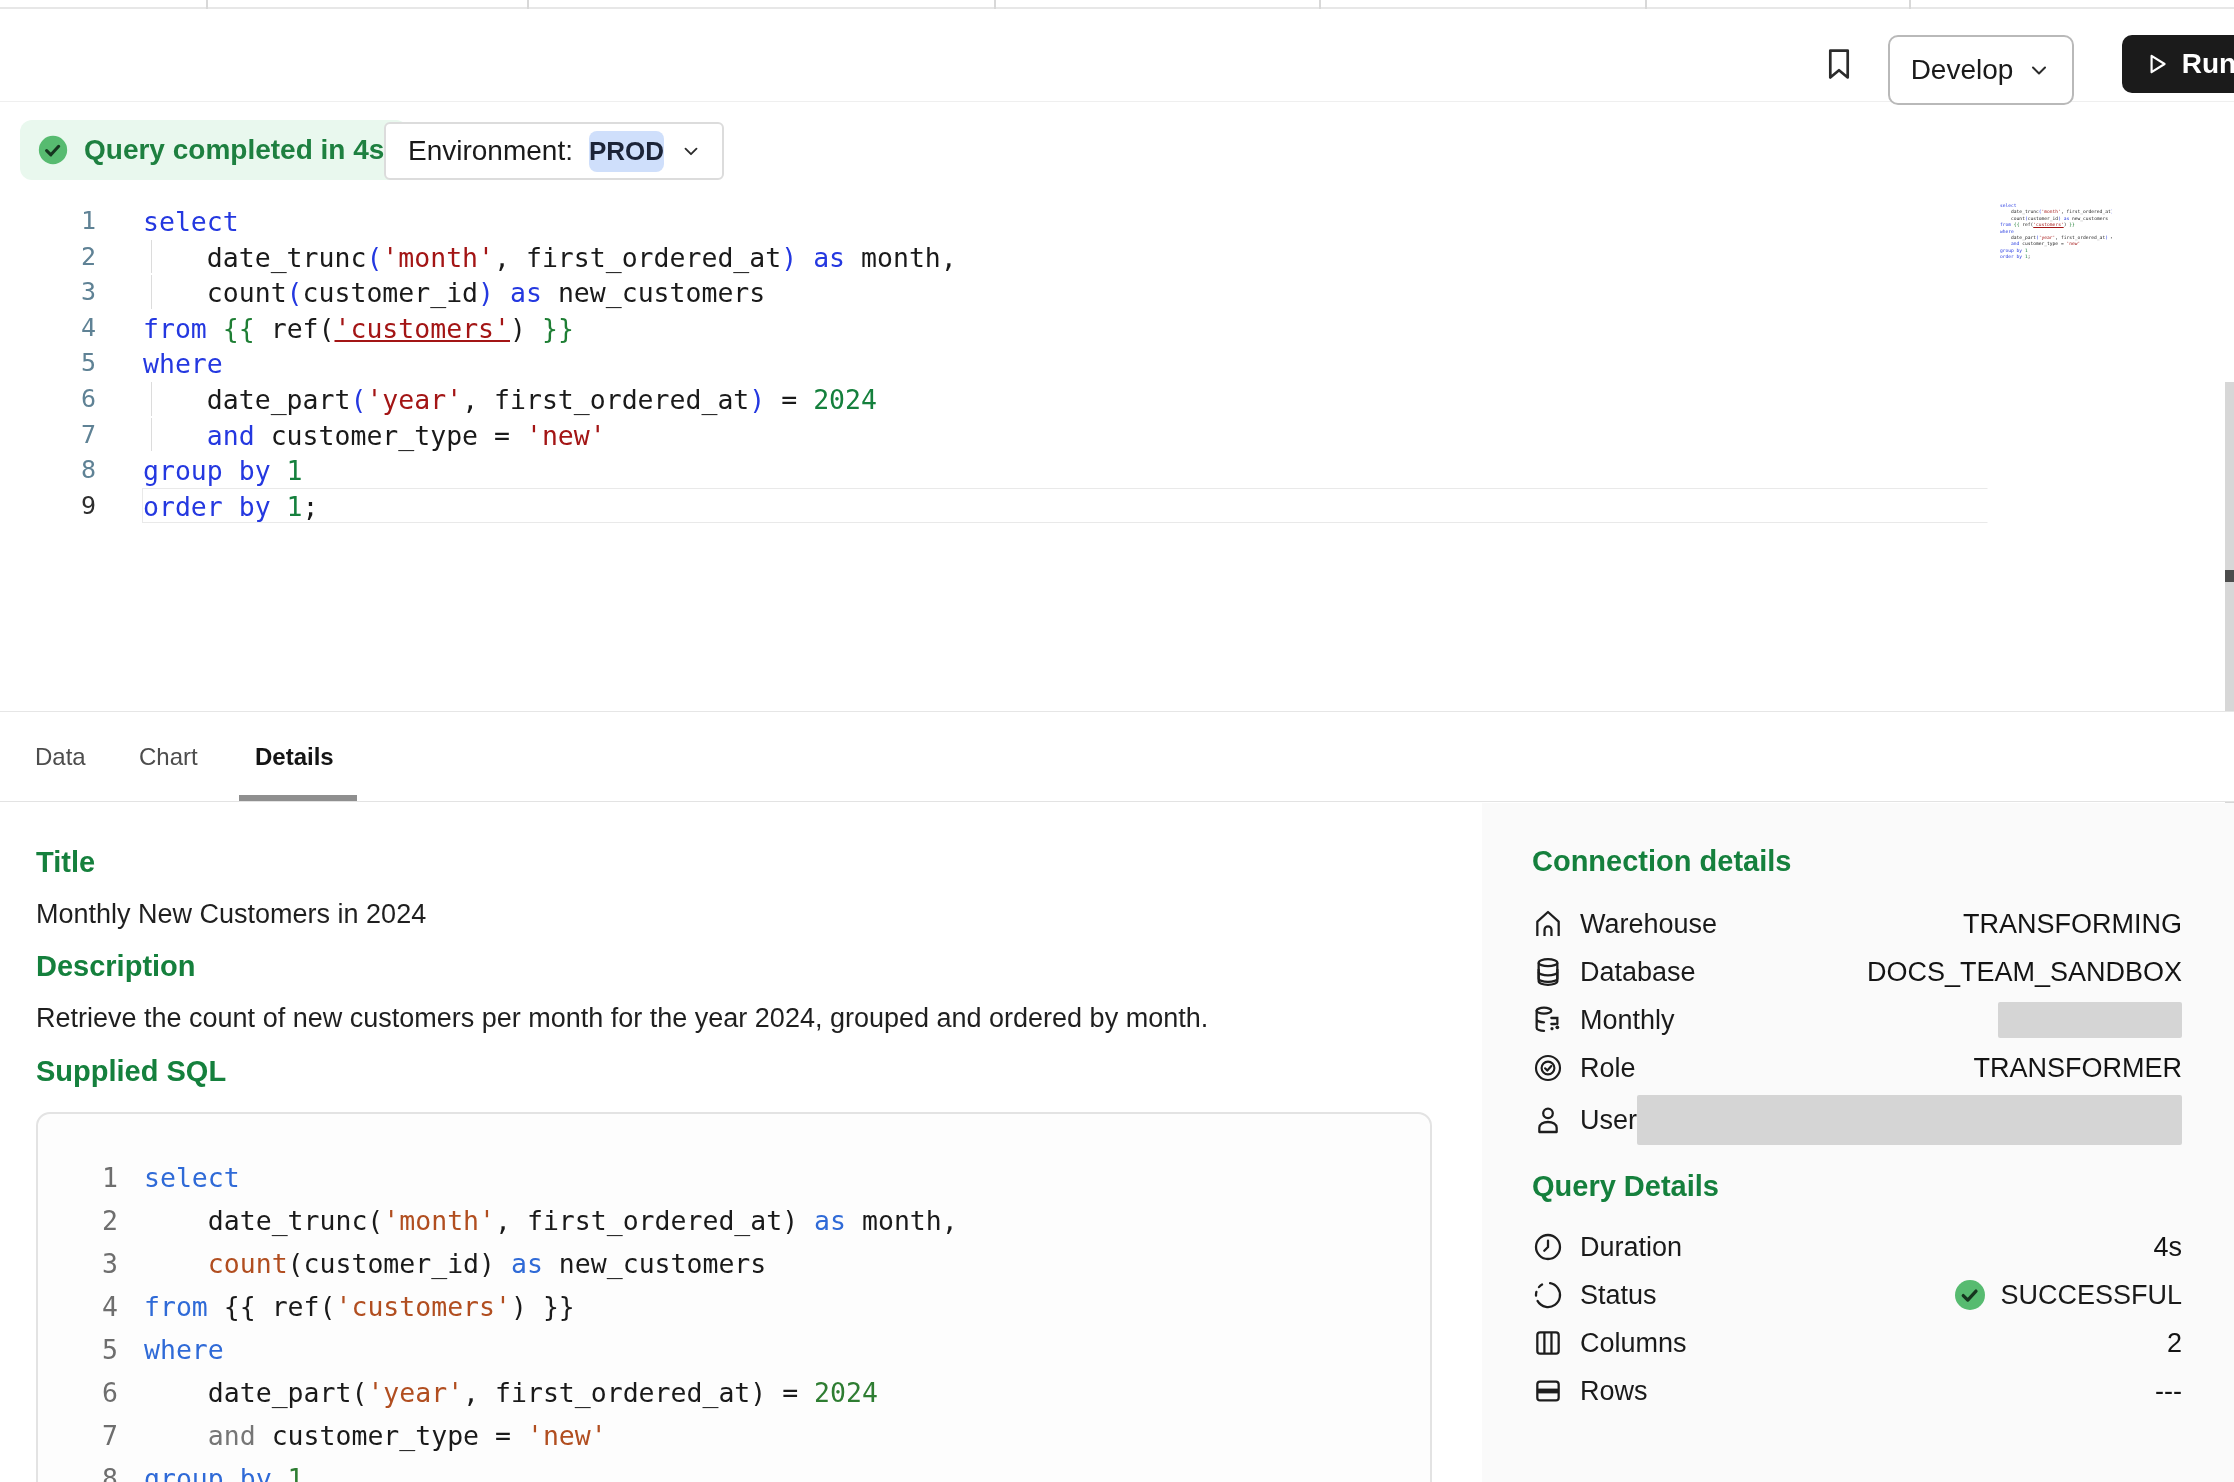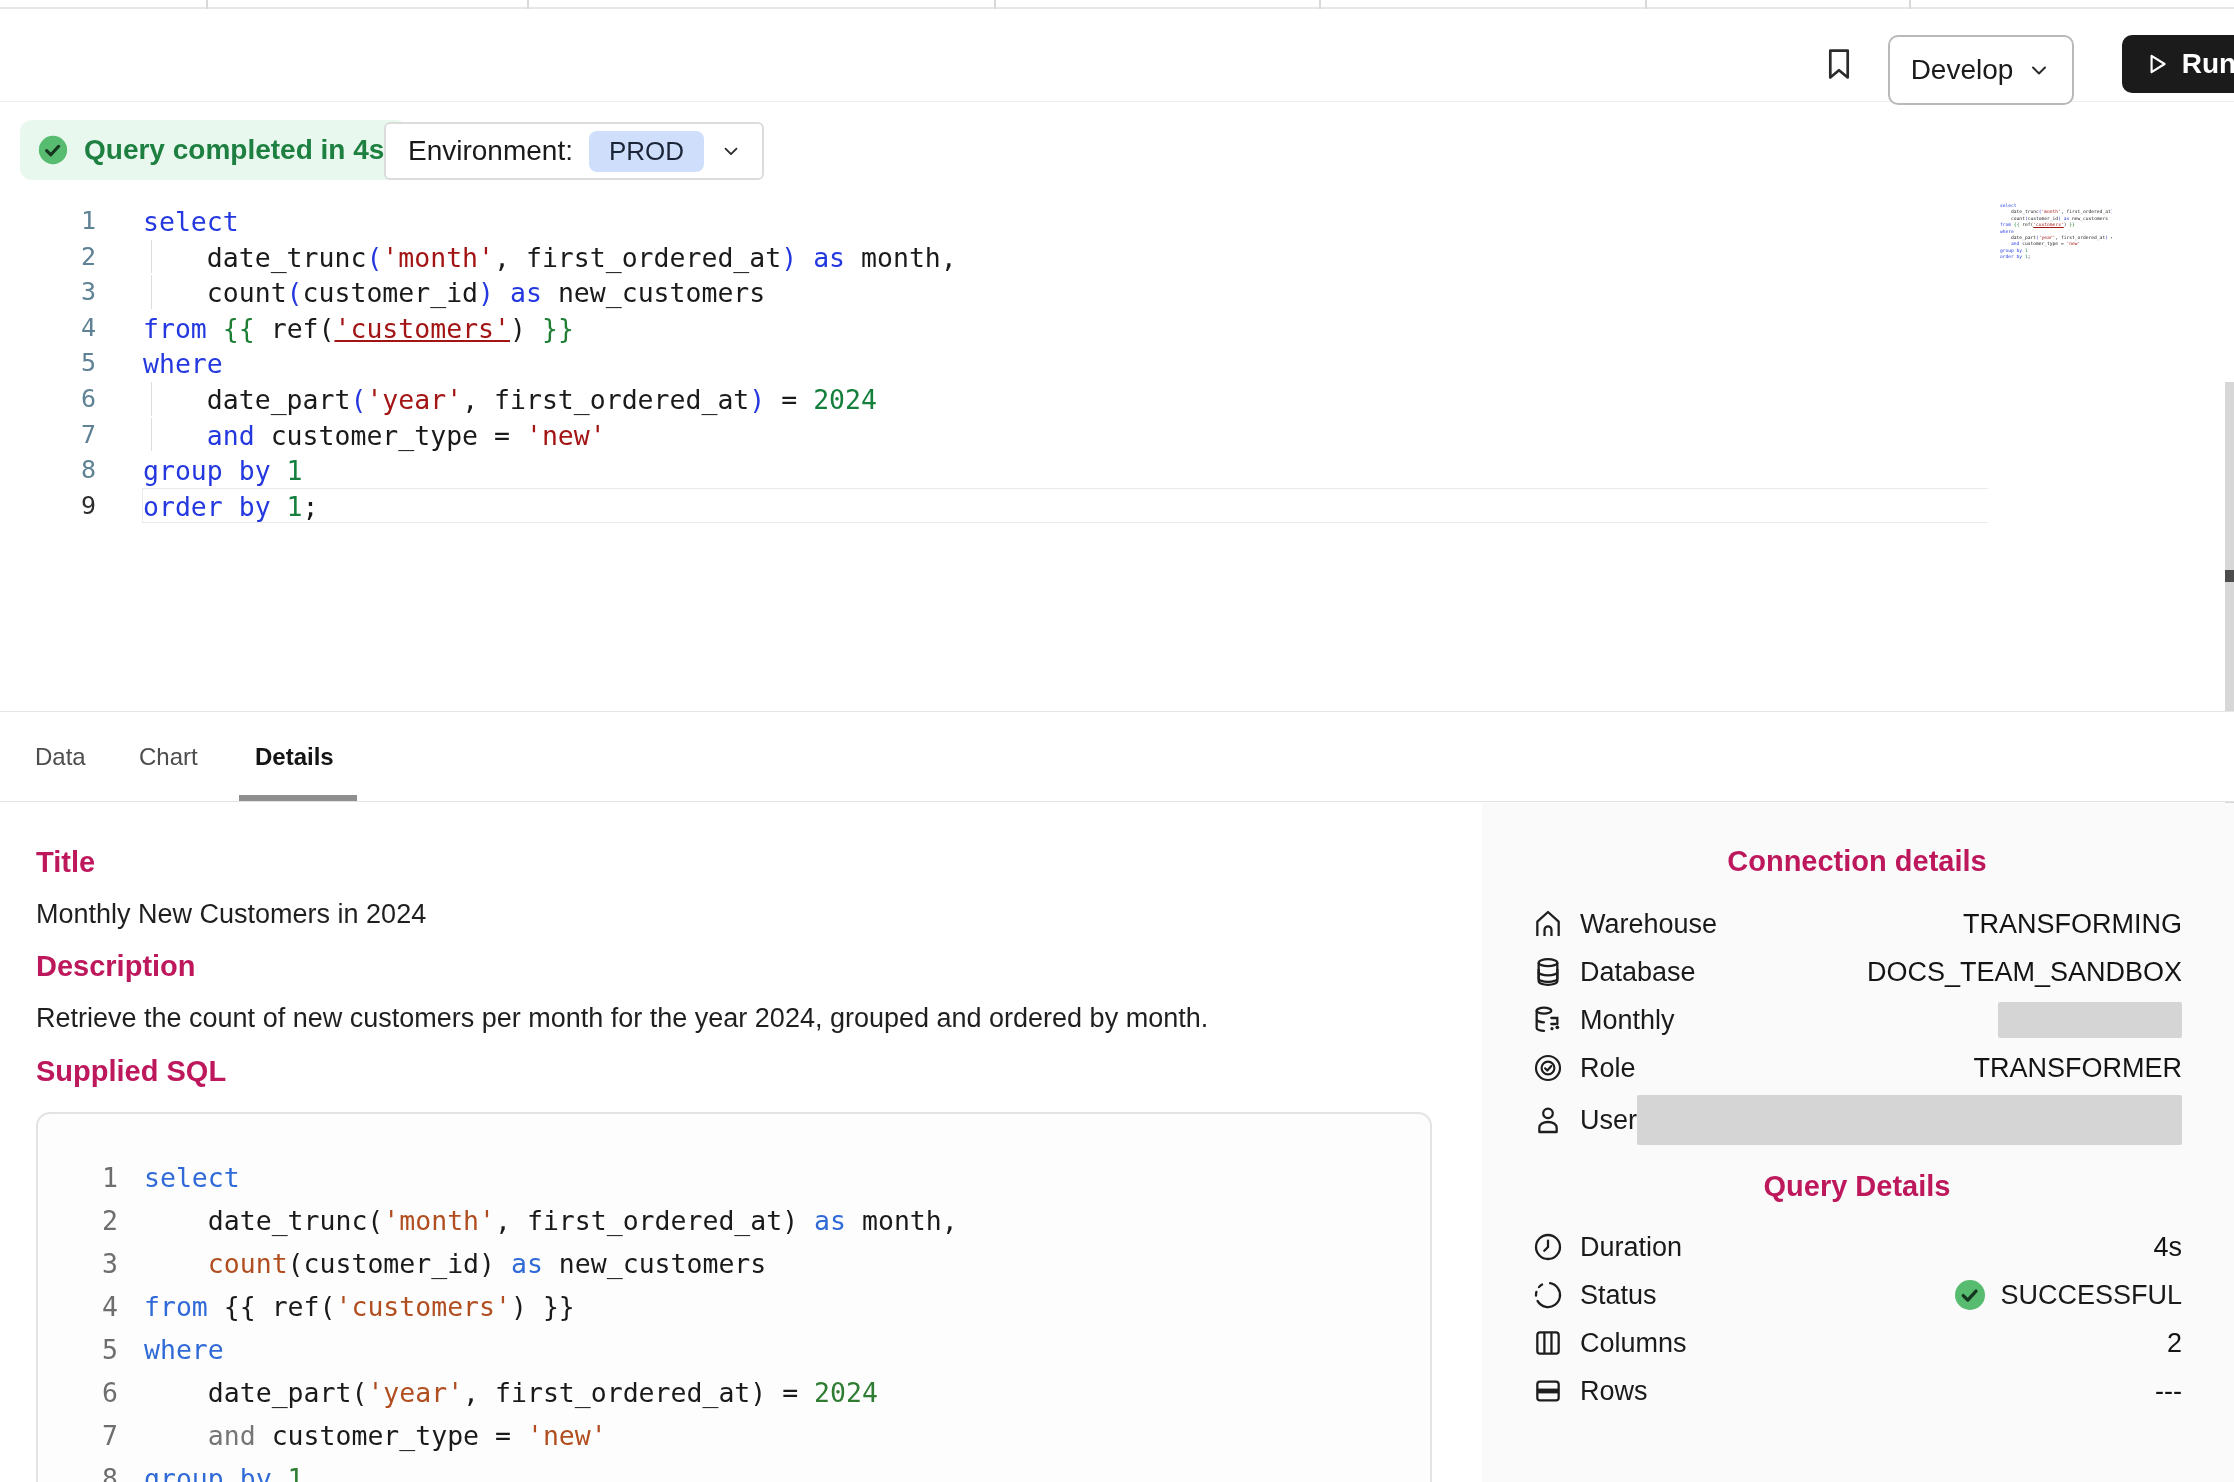--- a/index.html
+++ b/index.html
@@ -21,22 +21,22 @@
   #run-btn { left:2086px; top:24px; width:136px; height:58px; background:var(--run_button_bg); border-radius:10px;
     color:#fff; display:flex; align-items:center; justify-content:center; gap:12px;
     font-size:28px; font-weight:700; cursor:pointer;margin-left:36px; }
 
   
   #status-pill { left:20px; top:120px; height:60px; background:var(--success_bg); border-radius:12px;
     display:inline-flex; align-items:center; gap:14px; padding:0 24px 0 16px;
     color:var(--success_text); font-size:28px; font-weight:600; }
   #env-select { left:384px; top:122px; height:58px; border:2px solid #dcdcdc; border-radius:6px; background:#fff;
     display:inline-flex; align-items:center; gap:16px; padding:0 20px 0 22px; font-size:28px; cursor:pointer; }
-  .prod-chip { background:var(--prod_chip_bg); color:#1c2438; border-radius:8px; padding:5px 20px;
-    font-size:26px; font-weight:400; }
+  .prod-chip { background:var(--prod_chip_bg); color:#1c2438; border-radius:8px; padding:5px 0;
+    font-size:26px; font-weight:700; }
 
   
   .k { color:var(--keyword_blue); }
   .p { color:var(--keyword_blue); }
   .s,.su { color:var(--string_red); }
   .su { text-decoration:underline; }
   .n { color:var(--number_green); }
   .b { color:var(--brace_green); }
   .d { color:#1a1a1a; }
   .f { color:var(--sql2_string); }
@@ -65,21 +65,21 @@
   #scrollbar { right:0; top:192px; width:9px; height:444px; background:#d7d7d7; cursor:pointer; }
   #scroll-thumb { position:absolute; left:0; top:188px; width:9px; height:12px; background:#4c4c4c; }
 
   
   #tabbar { left:0; top:711px; width:2234px; height:91px; border-top:1px solid #e6e6e6; border-bottom:1px solid #e3e3e3; background:#fff; }
   .tab { position:absolute; top:0; height:90px; display:flex; align-items:center; font-size:24px; color:#4d4d4d; cursor:pointer; }
   .tab.active { color:#141414; font-weight:700; }
   #tab-underline { position:absolute; left:239px; bottom:0; width:118px; height:6px; background:#8f8f8f; }
 
   
-  .h2 { font-size:29px; font-weight:700; color:#be185d;text-align:center; }
+  .h2 { font-size:29px; font-weight:700; color:#15803d; }
   .body-text { font-size:27px; color:#1f1f1f; }
   #sql-card { left:36px; top:1112px; width:1396px; height:620px; background:#fdfdfd;
     border:2px solid #e3e3e3; border-radius:14px; padding:42px 0 0 28px; overflow:hidden;
     font-family:"DejaVu Sans Mono", monospace; font-size:26.5px; }
   #sql-card .cl { line-height:43px; height:43px; }
   #sql-card .g { width:52px; text-align:right; color:#6e6e6e; flex:0 0 52px; }
   #sql-card .cc { margin-left:26px; }
   #sql-card .k { color:var(--sql2_keyword); }
   #sql-card .s { color:var(--sql2_string); }
   #sql-card .n { color:var(--sql2_number); }

